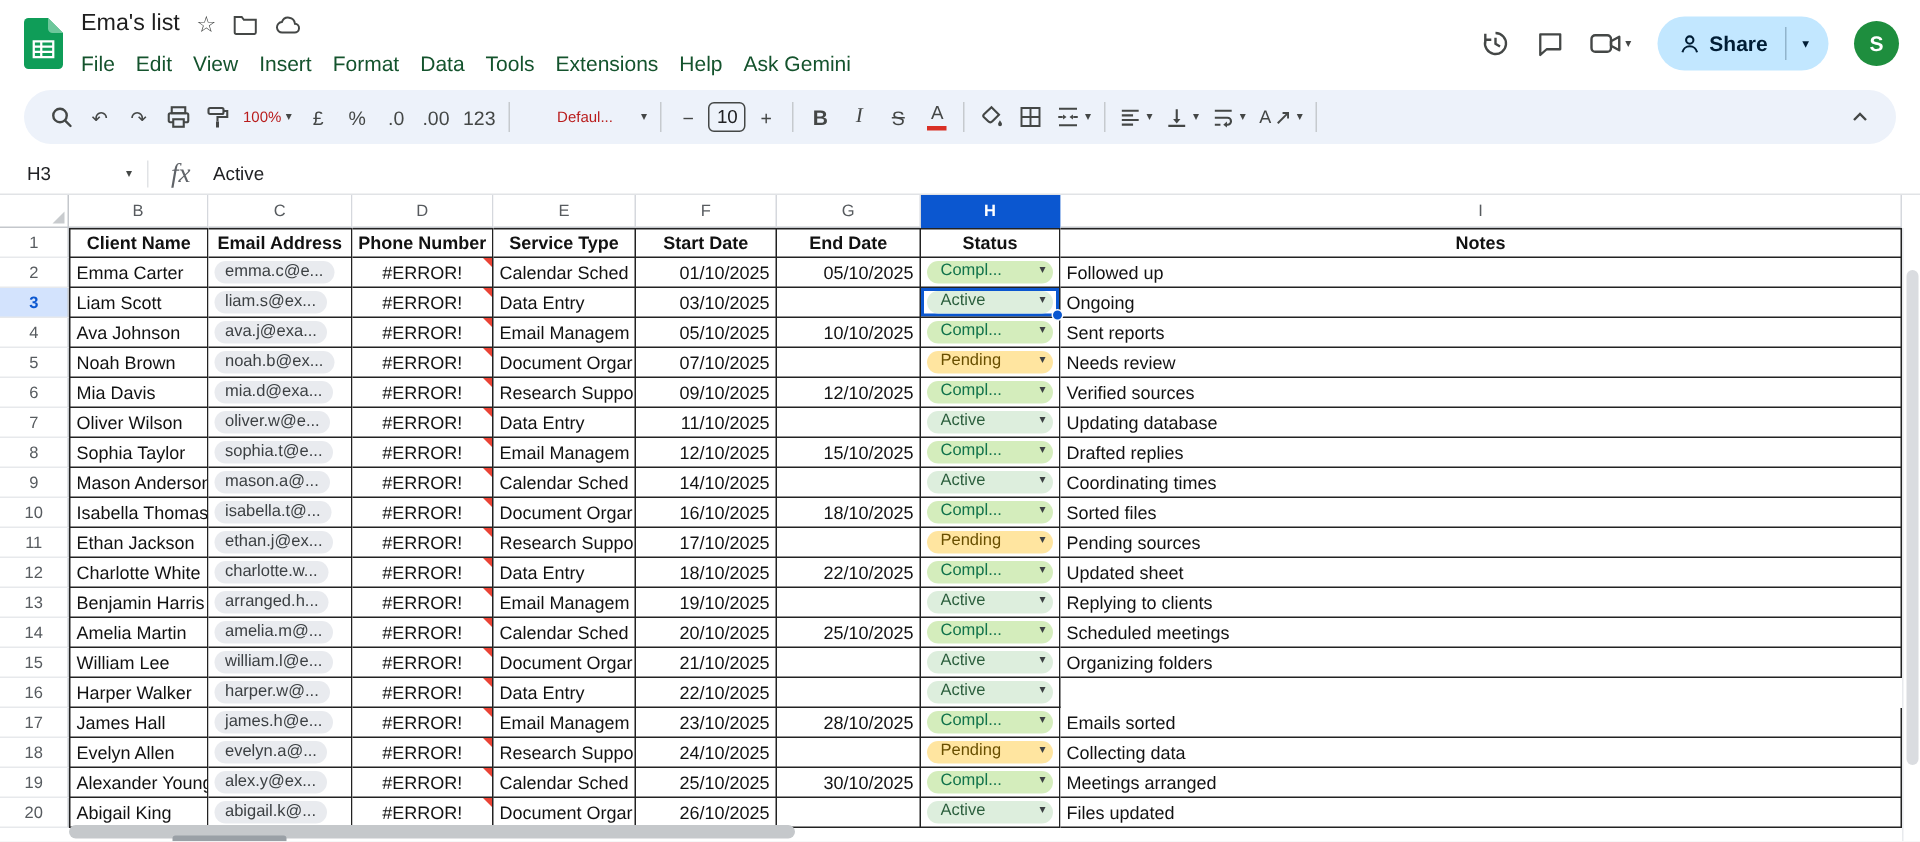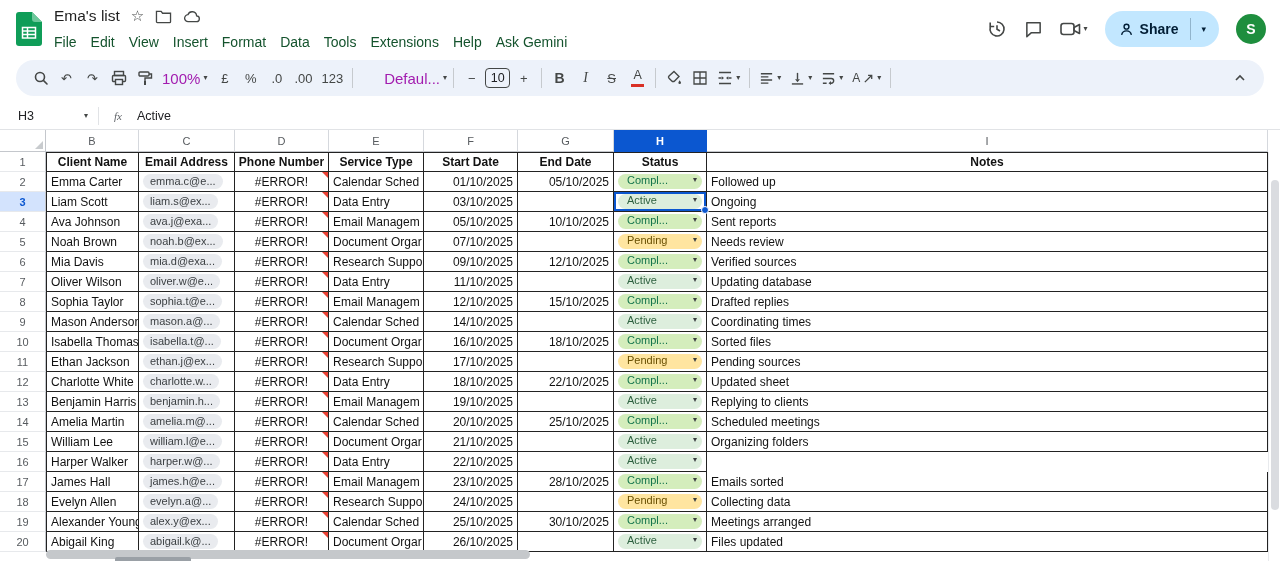--- a/index.html
+++ b/index.html
@@ -22,36 +22,36 @@
   .share-div { width:1px; height:22px; background:rgba(0,29,53,0.25); margin:0 5px; }
   .share-caret { color:#001d35; font-size:9px; padding:0 5px; }
   .avatar { width:30px; height:30px; border-radius:50%; background:#1e8e3e; color:#fff; display:flex; align-items:center; justify-content:center; font-size:14px; font-weight:bold; }
   .caret { font-size:8px; color:#444746; line-height:1; }
 
   
   .toolbar-wrap { padding:2px 16px 6px; background:#fff; flex:none; }
   .toolbar { background:#edf2fa; border-radius:20px; height:36px; display:flex; align-items:center; padding:0 12px; gap:1px; }
   .tbtn { min-width:25px; height:26px; padding:0 4px; display:flex; align-items:center; justify-content:center; font-size:13px; color:#444746; border-radius:4px; gap:3px; }
   .tdiv { width:1px; height:20px; background:#c6cace; margin:0 4px; flex:none; }
-  .zoomlbl, .fontlbl { font-size:15px; color:#a21caf; }
+  .zoomlbl, .fontlbl { font-size:10px; color:#b91c1c; }
   .fontbtn { width:68px; justify-content:space-between;margin-left:22px; }
   .sizebox { width:25px; height:20px; border:1.5px solid #444746; border-radius:4px; display:flex; align-items:center; justify-content:center; font-size:12.5px; color:#202124; }
   .glyph-b { font-weight:bold; font-size:14px; }
   .glyph-i { font-family:"Liberation Serif", serif; font-style:italic; font-size:14px; }
   .glyph-s { text-decoration:line-through; font-size:13px; }
   .textcolor { display:flex; flex-direction:column; align-items:center; line-height:1; }
   .textcolor .A { font-size:12.5px; color:#444746; }
   .red-bar { width:13px; height:3px; background:#d93025; margin-top:2px; }
   .spacer { flex:1; }
 
   
   .formulabar { height:28px; display:flex; align-items:center; background:#fff; border-bottom:1px solid #e1e3e6; padding-left:10px; flex:none; }
   .namebox { width:88px; display:flex; align-items:center; justify-content:space-between; padding:0 10px 0 8px; font-size:12.5px; color:#202124;gap:30px; }
   .fbar-div { width:1px; height:18px; background:#e1e3e6; }
-  .fx { margin:0 15px; color:#5f6368; font-size:11px; font-style:italic; font-family:"Liberation Serif", serif; }
+  .fx { margin:0 15px; color:#5f6368; font-size:18px; font-style:italic; font-family:"Liberation Serif", serif; }
   .fvalue { font-size:12.5px; color:#202124; }
 
   
   .sheet { position:relative; flex:1; background:#fff; overflow:hidden; }
   .chead { display:flex; height:22px; padding-right:12px; }
   .corner { width:46px; flex:none; border-right:1px solid #c4c7cc; border-bottom:1px solid #c4c7cc; position:relative; background:#fff; }
   .corner::after { content:""; position:absolute; right:2px; bottom:2px; border-left:8px solid transparent; border-bottom:8px solid #c8cbce; }
   .colhdr { display:flex; align-items:center; justify-content:center; font-size:11px; color:#575b5f; border-right:1px solid #d5d8dd; border-bottom:1px solid #c4c7cc; background:#fff; }
   .colhdr.sel { background:#0b57d0; color:#fff; font-weight:bold; border-color:#0b57d0; }
   .w0{width:93px;flex:none;} .w1{width:96px;flex:none;} .w2{width:94px;flex:none;} .w3{width:95px;flex:none;}
@@ -501,21 +501,21 @@
               <span class="st-txt">Compl...</span>
               <span class="st-caret">▾</span>
             </span>
           </div>
           <div class="cell w7 c-notes">Updated sheet</div>
         </div>
         <div class="srow">
           <div class="rownum">13</div>
           <div class="cell w0 c-client first">Benjamin Harris</div>
           <div class="cell w1 c-email">
-            <span class="email-chip">benjamin.h...</span>
+            <span class="email-chip">arranged.h...</span>
           </div>
           <div class="cell w2 c-phone">#ERROR!</div>
           <div class="cell w3 c-service">Email Managem</div>
           <div class="cell w4 c-start">19/10/2025</div>
           <div class="cell w5 c-end"></div>
           <div class="cell w6 c-status">
             <span class="status-chip st-active">
               <span class="st-txt">Active</span>
               <span class="st-caret">▾</span>
             </span>

